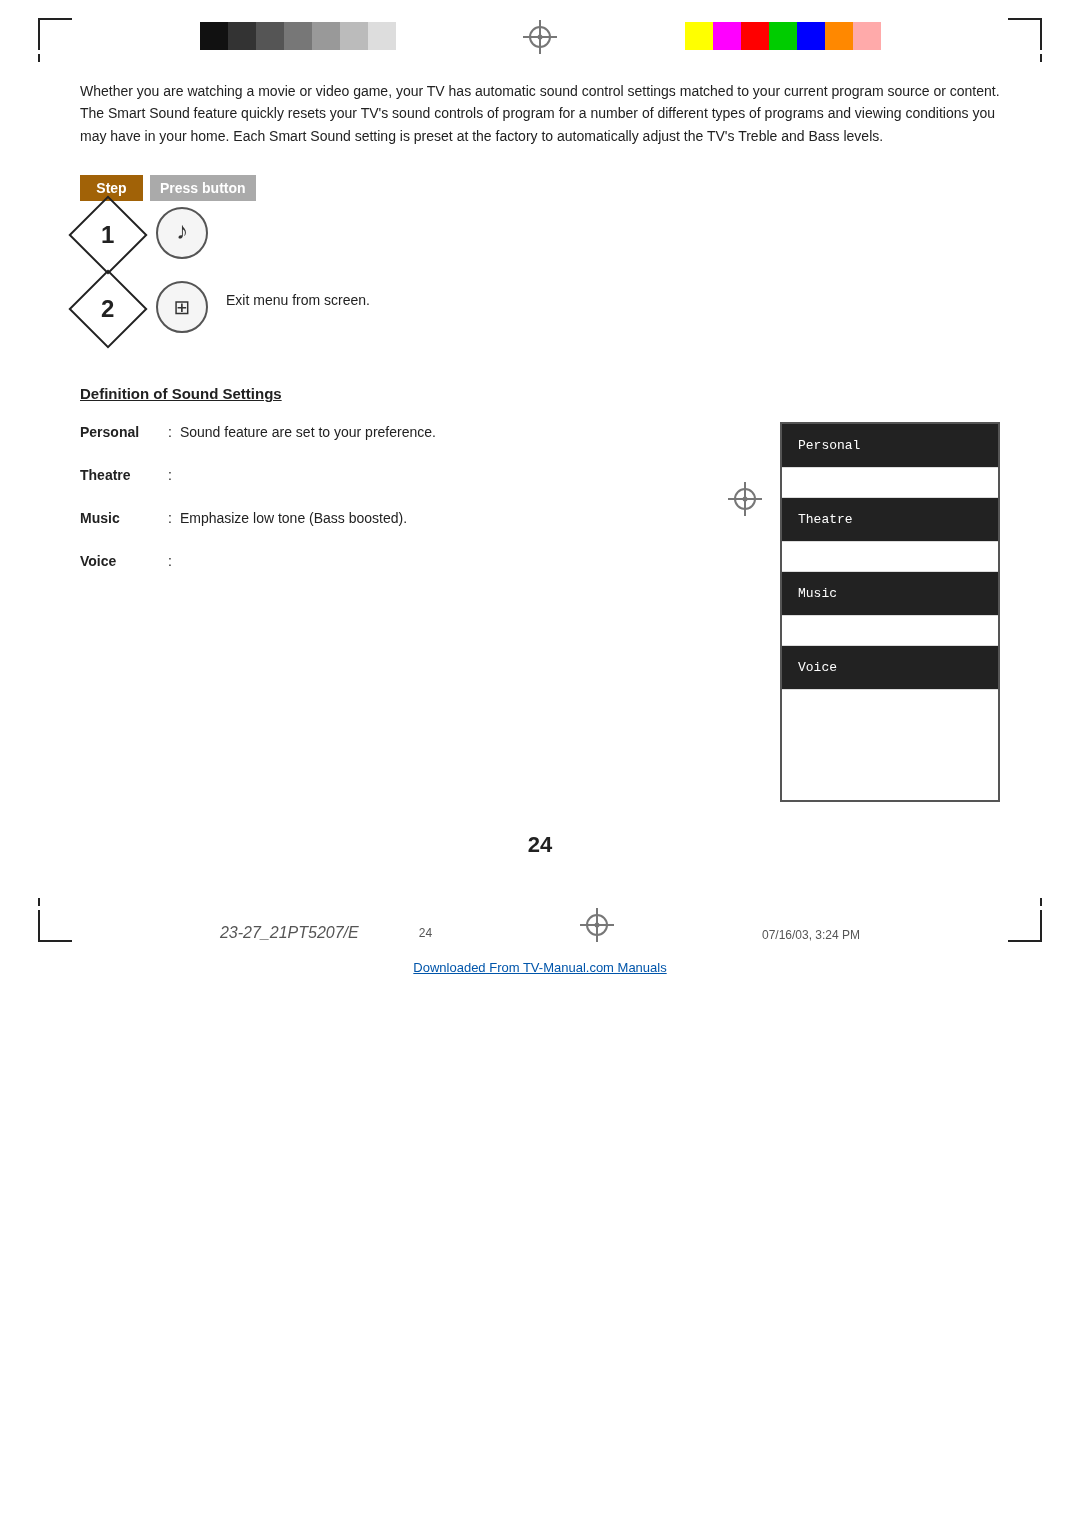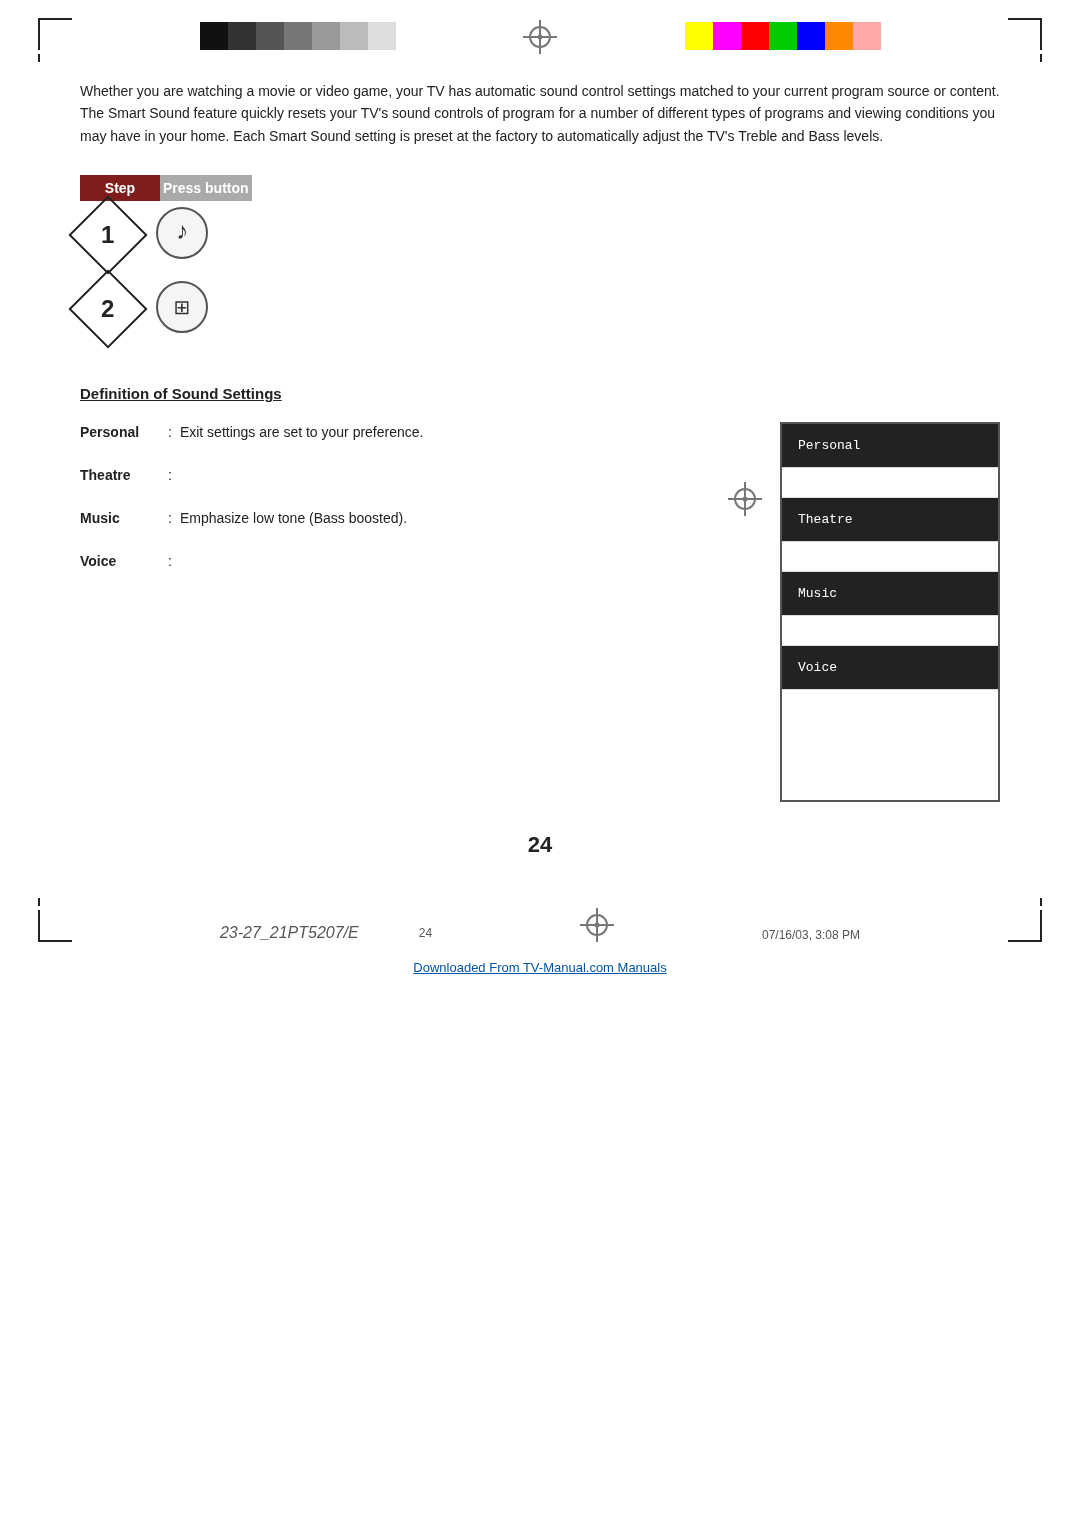--- a/index.html
+++ b/index.html
@@ -39,35 +39,35 @@
       font-size: 14px;
       line-height: 1.6;
       margin-bottom: 28px;
       color: #222;
     }
     .step-header {
       display: flex;
       margin-bottom: 6px;
     }
     .step-header .step-col {
-      width: 80px;
-      background: #7f1d1d;
+      width: 63px;
+      background: #a16207;
       color: #fff;
       font-weight: bold;
       font-size: 14px;
       padding: 5px 10px;
       text-align: center;
     }
     .step-header .press-col {
       background: #aaa;
       color: #fff;
       font-weight: bold;
       font-size: 14px;
-      padding: 5px 3px;
-      margin-left: 0;
+      padding: 5px 10px;
+      margin-left: 7px;
     }
 
     .step-row {
       display: flex;
       align-items: flex-start;
       margin-bottom: 18px;
     }
     
     .step-num-diamond {
       width: 56px;
@@ -305,33 +305,34 @@
       <span>1</span>
     </div>
     <div class="step-icon" style="font-size:24px; padding-bottom:4px;">♪</div>
   </div>
 
   <div class="step-row">
     <div class="step-num-diamond">
       <span>2</span>
     </div>
     <div class="step-icon" style="font-size:20px;">⊞</div>
+    <div class="step-text">Exit menu from screen.</div>
   </div>
 
   <div class="definition-section">
     <p class="definition-title">Definition of Sound Settings</p>
 
     <div class="definition-content">
 
       <div class="definition-list">
 
         <div class="definition-item">
           <span class="def-term">Personal</span>
           <span class="def-colon">:</span>
-          <span class="def-desc">Exit settings are set to your preference.</span>
+          <span class="def-desc">Sound feature are set to your preference.</span>
         </div>
 
         <div class="definition-item">
           <span class="def-term">Theatre</span>
           <span class="def-colon">:</span>
         </div>
 
         <div class="definition-item">
           <span class="def-term">Music</span>
           <span class="def-colon">:</span>
@@ -391,21 +392,21 @@
   <div>
     <div class="reg-symbol-container">
       <div class="rs-hline"></div>
       <div class="rs-vline"></div>
       <div class="rs-circle"></div>
       <div class="rs-dot"></div>
     </div>
   </div>
 
   <div>
-    <span style="font-size:12px; color:#555;">07/16/03, 3:08 PM</span>
+    <span style="font-size:12px; color:#555;">07/16/03, 3:24 PM</span>
   </div>
 
   <div style="display:flex; flex-direction:column;">
     <div style="width:2px; height:8px; background:#222; margin-bottom:4px; align-self:flex-end;"></div>
     <div style="display:flex;">
       <div style="width:32px; height:2px; background:#222; align-self:flex-end;"></div>
       <div style="width:2px; height:32px; background:#222;"></div>
     </div>
   </div>
 </div>

